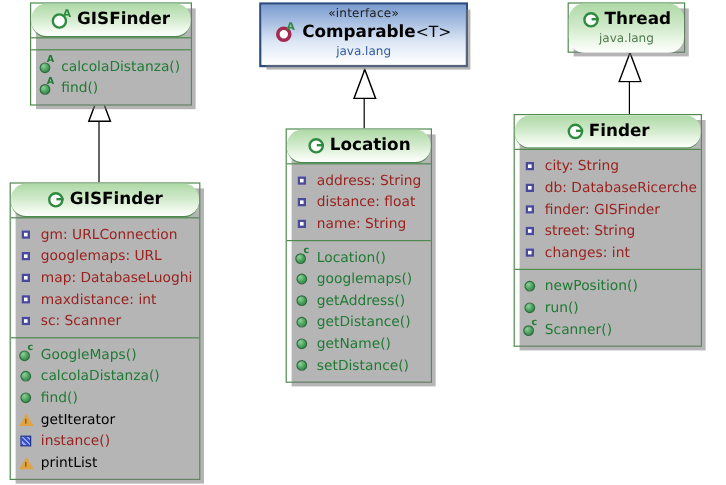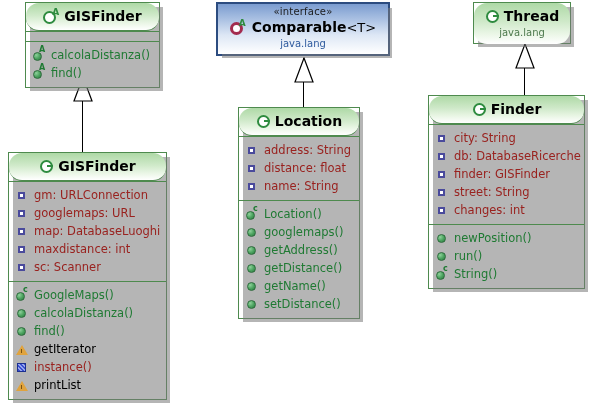--- a/index.html
+++ b/index.html
@@ -397,18 +397,18 @@
       <div class="row meth">
         <span class="ico ico-method"></span>
         <span class="txt">newPosition()</span>
       </div>
       <div class="row meth">
         <span class="ico ico-method"></span>
         <span class="txt">run()</span>
       </div>
       <div class="row meth">
         <span class="ico ico-ctor"></span>
-        <span class="txt">String()</span>
+        <span class="txt">Scanner()</span>
       </div>
     </div>
   </div>
 
 </div>
 
 </body></html>

